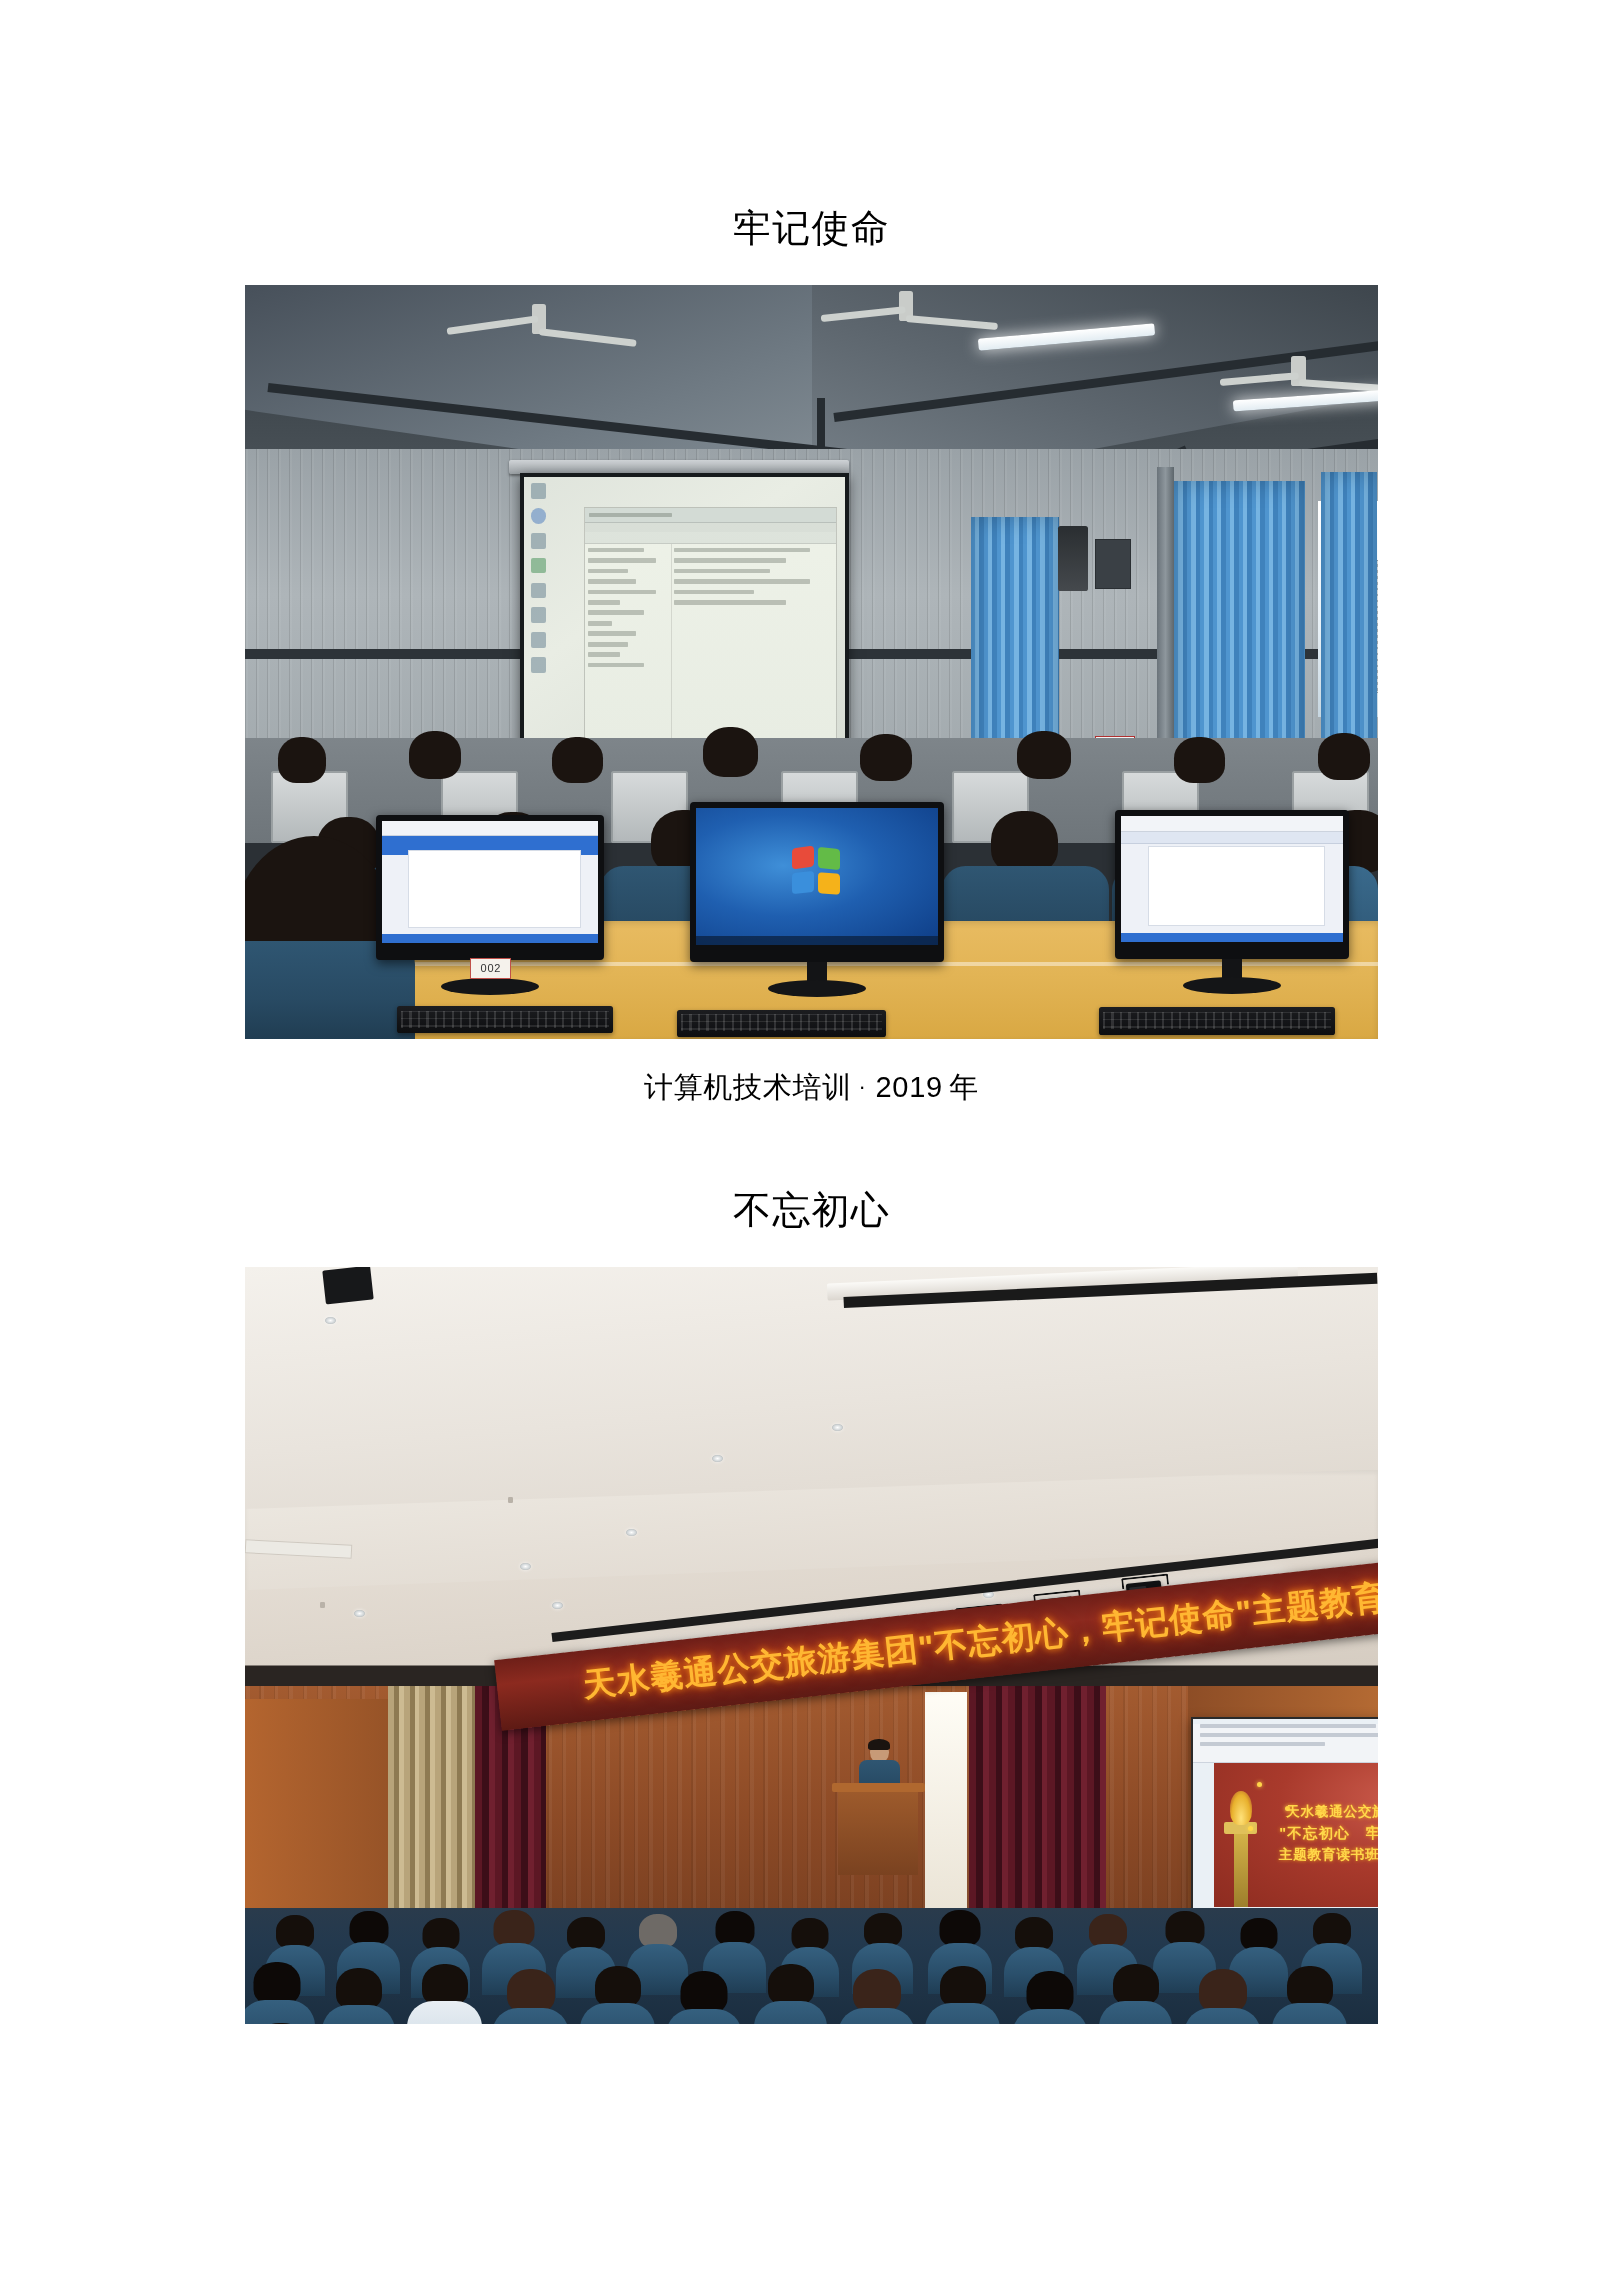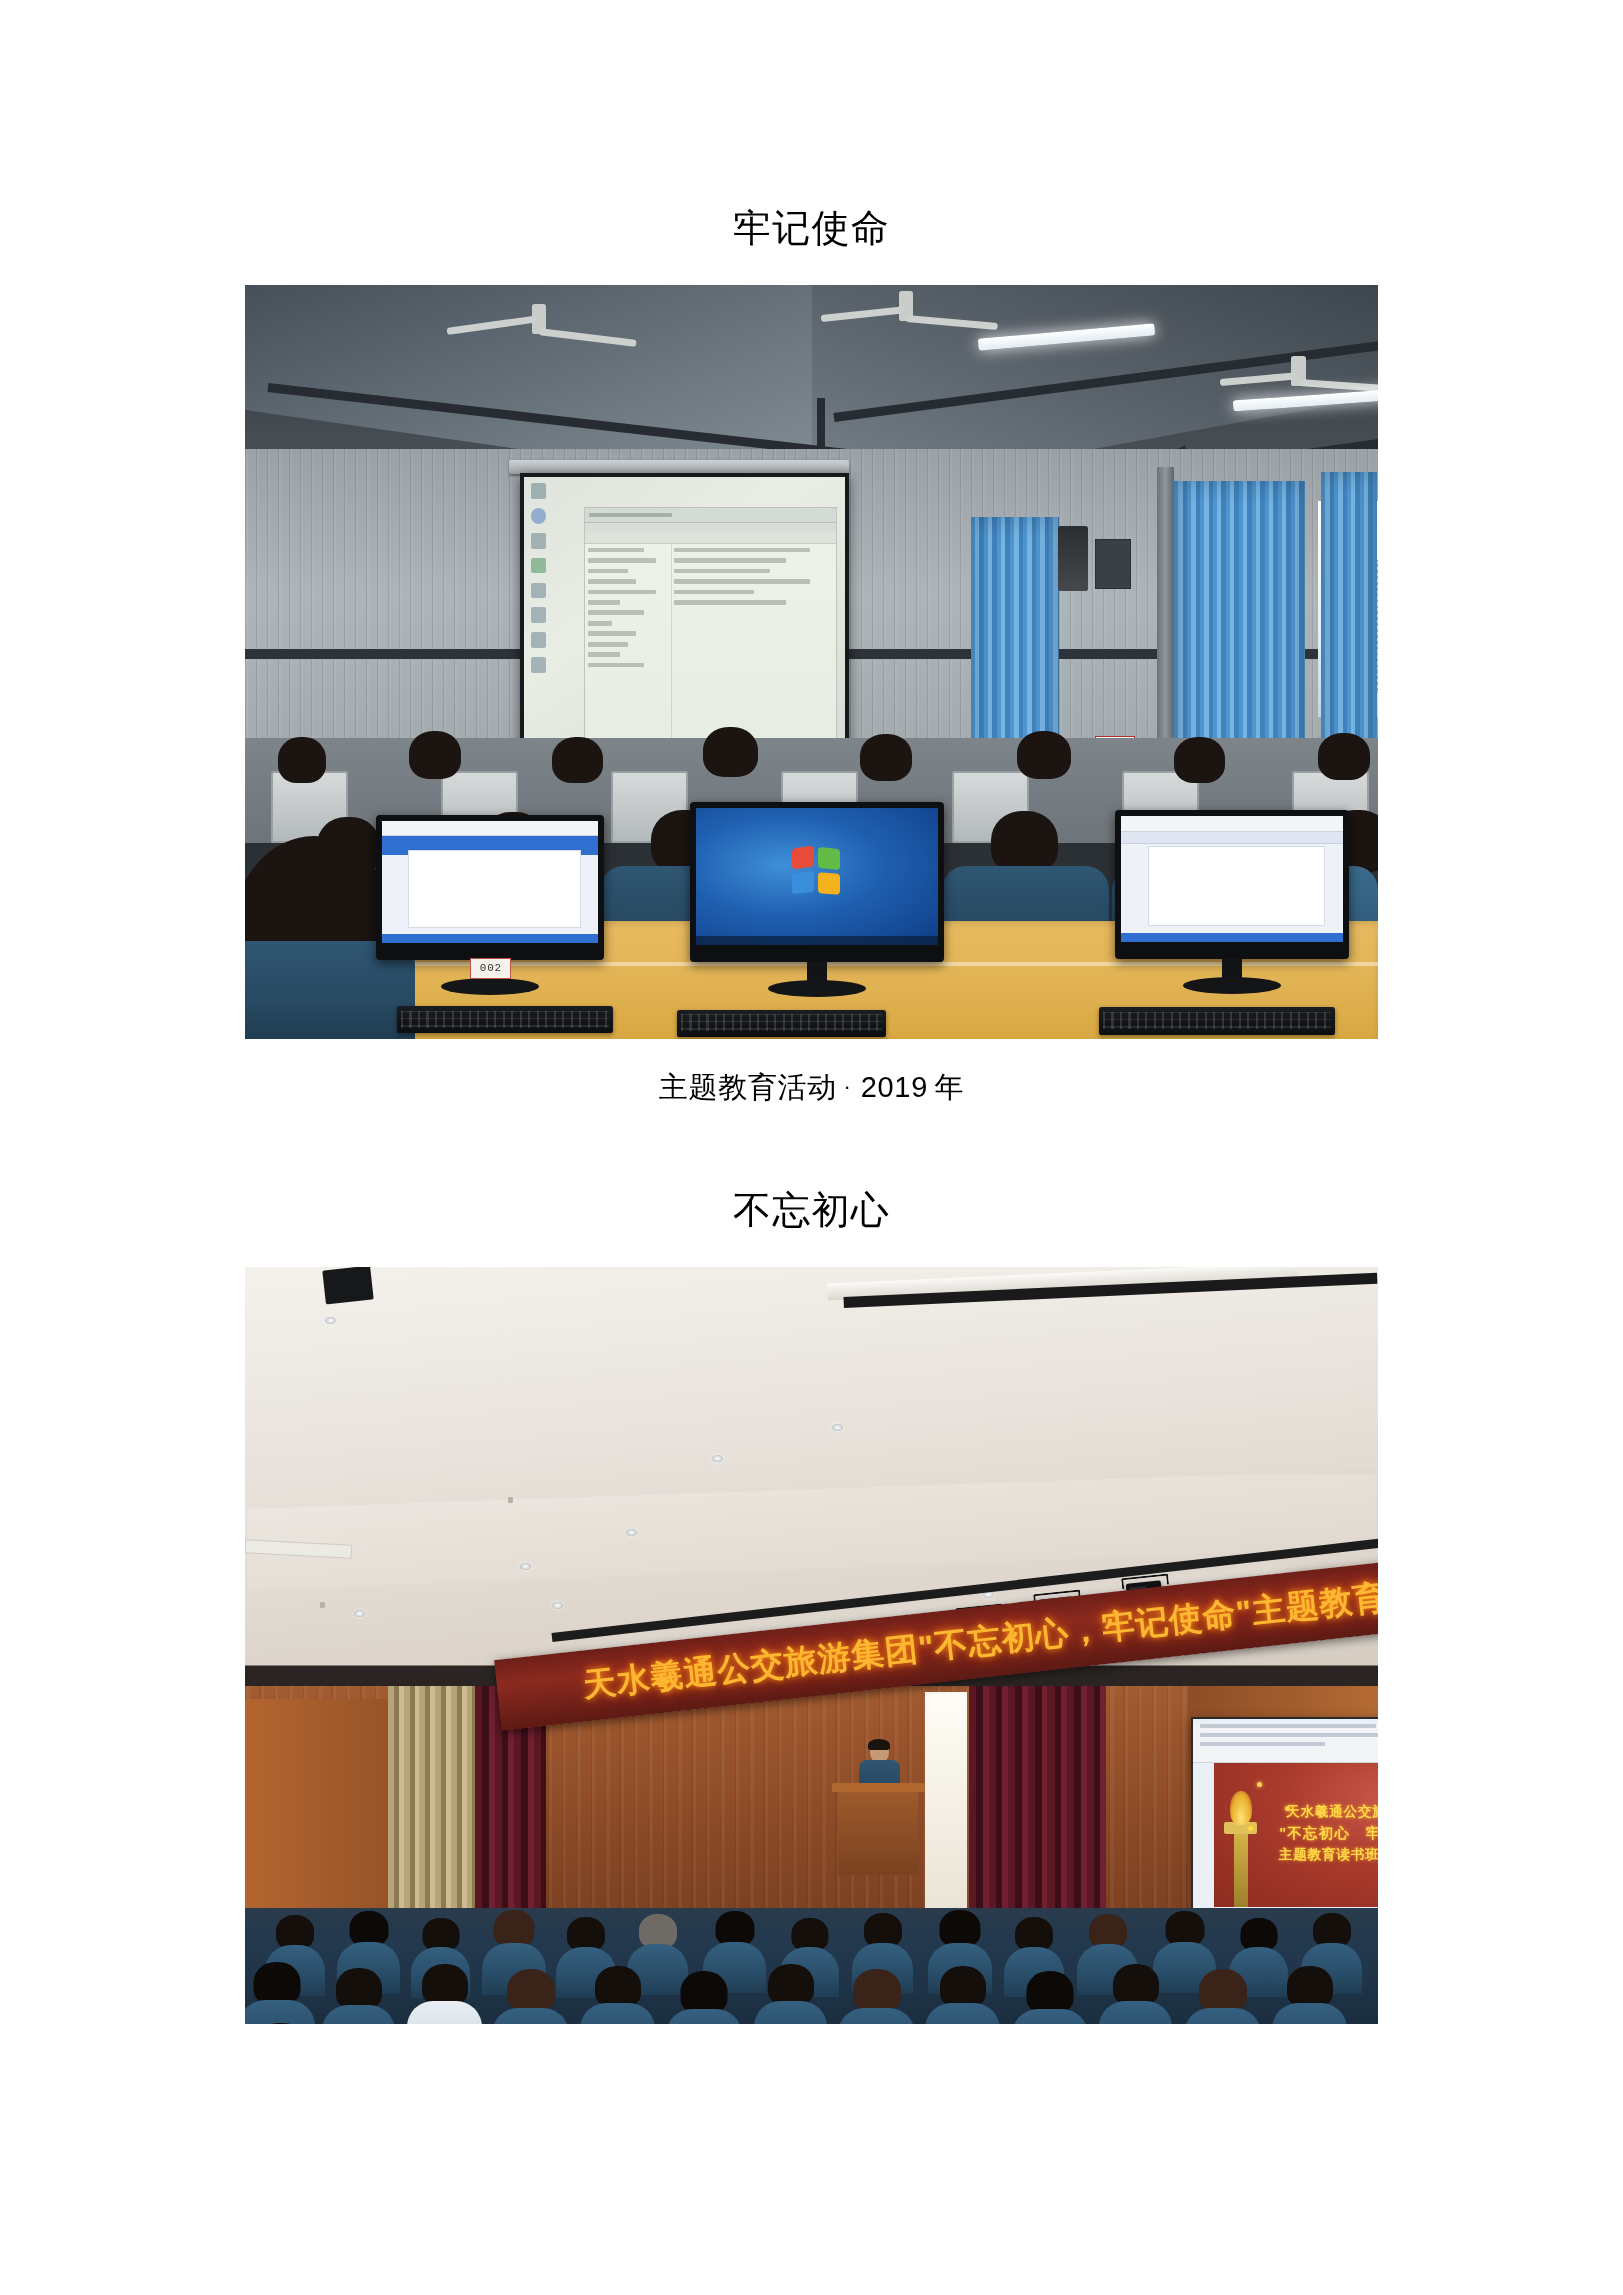--- a/index.html
+++ b/index.html
@@ -263,21 +263,20 @@
   }
   .p1-lcd .base {
     position: absolute; left: 50%; bottom: -35px; width: 98px; height: 17px;
     margin-left: -49px; background: #141517; border-radius: 50%;
   }
   .p1-lcd .tag {
     position: absolute; left: 50%; bottom: -19.6px; margin-left: -19.6px;
     width: 39px; height: 19.6px; background: #f5f2ec; border: 1.3px solid #c0504a;
     font-size: 11px; color: #333; display: flex; align-items: center; justify-content: center;
     letter-spacing: 0.7px;
-    font-family: Liberation Mono, monospace;
   }
   .scr-win7 {
     background: radial-gradient(ellipse at 36% 42%, #3f8fd8 0%, #1f5fb0 45%, #0e3d86 100%);
     position: relative;
   }
   .scr-win7 .flag { position: absolute; left: 50%; top: 46%; width: 50px; height: 47px;
     margin: -23.6px 0 0 -25px; }
   .scr-win7 .q { position: absolute; width: 22px; height: 21px; border-radius: 3.9px; }
   .scr-win7 .q1 { left: 0;  top: 0;  background: #e84b3a; transform: skewY(-8deg); }
   .scr-win7 .q2 { left: 26px; top: 1.3px; background: #63bb47; transform: skewY(6deg); }
@@ -693,21 +692,21 @@
             <div class="base"></div>
         </div>
 
         <div class="p1-keyboard" style="left:152px;  bottom:5.2px;  width:216px;"></div>
         <div class="p1-keyboard" style="left:432px;  bottom:1.3px;  width:209px;"></div>
         <div class="p1-keyboard" style="left:854px; bottom:3.9px;  width:236px;"></div>
       </div>
     </div>
 
     <div class="fig-caption">
-      <span>主题教育活动</span><span class="sep">·</span><span class="yr">2019</span><span class="unit">年</span>
+      <span>计算机技术培训</span><span class="sep">·</span><span class="yr">2019</span><span class="unit">年</span>
     </div>
   </div>
 
   <div class="figure-block" id="figure-2">
 
     <div class="fig-heading">不忘初心</div>
 
     <div class="photo-wrap" id="photo-2-wrap" title="礼堂内举行主题教育活动，舞台上方悬挂红色LED横幅，大屏投影党徽专题讲座幻灯片">
       <div class="p2">
 

